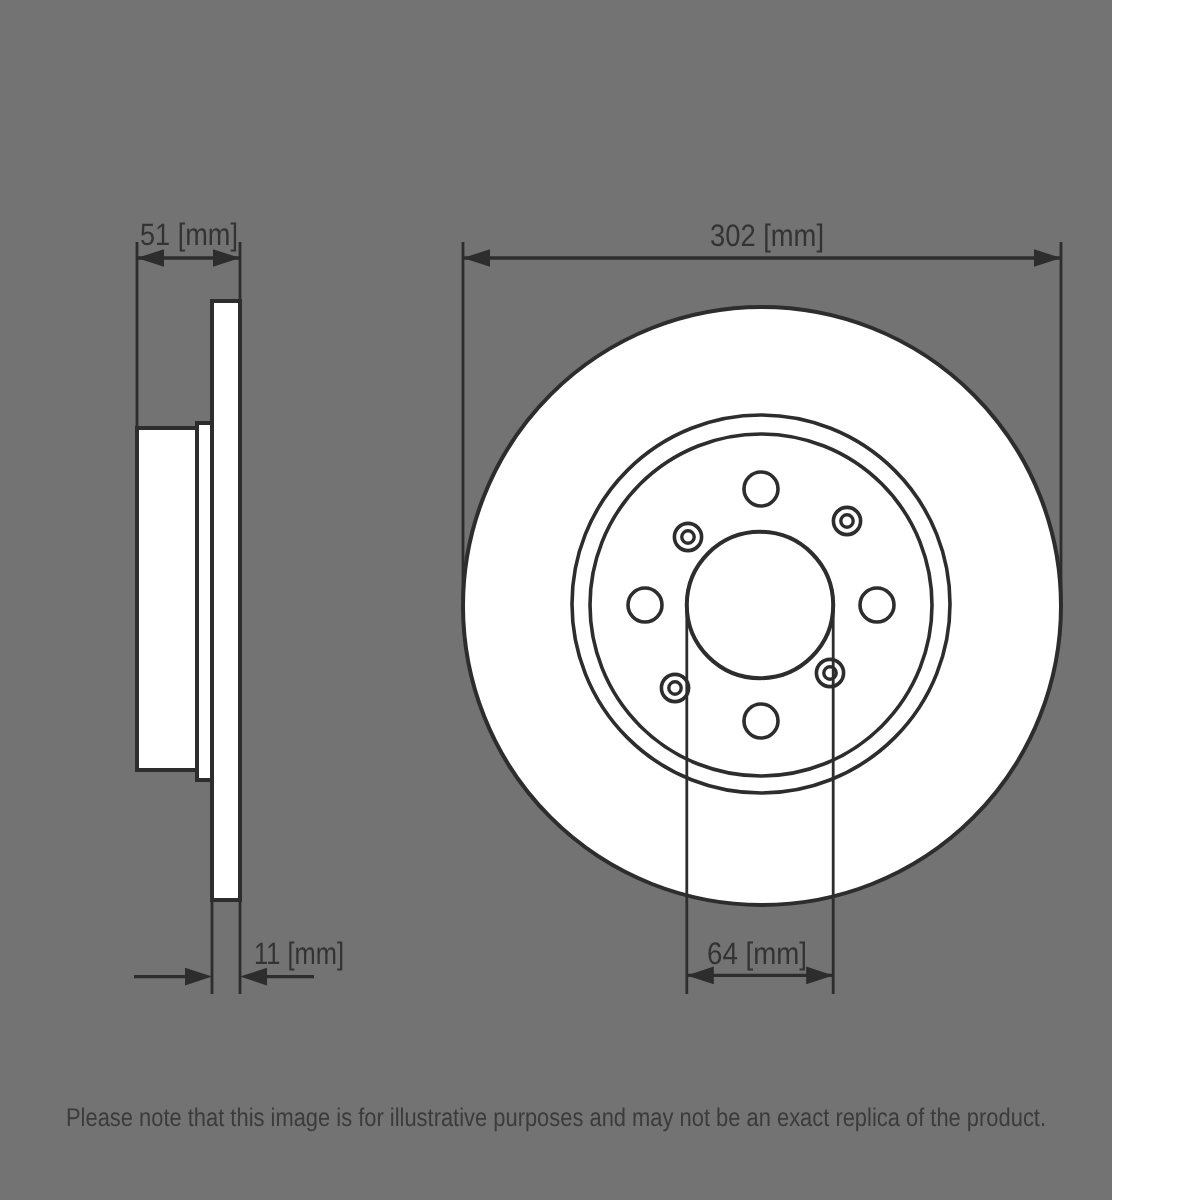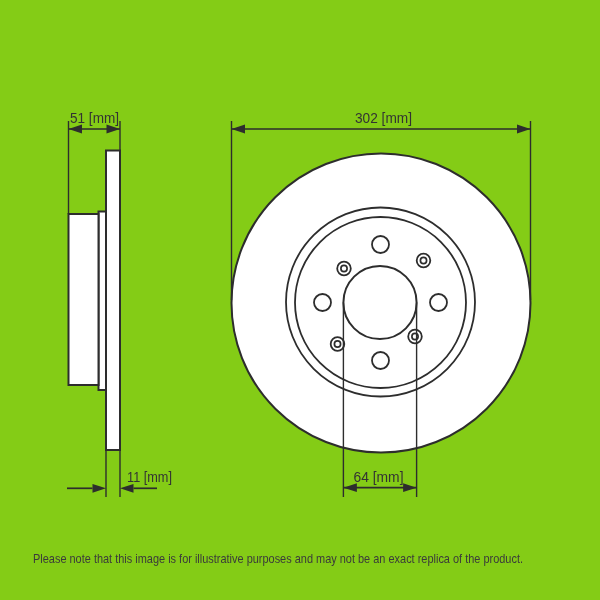--- a/index.html
+++ b/index.html
@@ -3,23 +3,23 @@
 <meta charset="utf-8">
 <style>
   html, body {
     margin: 0;
     padding: 0;
     background: #ffffff;
     font-family: "Liberation Sans", sans-serif;
   }
   .canvas {
     position: relative;
-    width: 600px;
+    width: 556px;
     height: 600px;
-    background: #84cc16;
+    background: #737373;
     overflow: hidden;
   }
   svg { display: block; }
   .shape {
     fill: #ffffff;
     stroke: #2d2d2d;
     stroke-width: 2;
   }
   .ring {
     fill: none;

